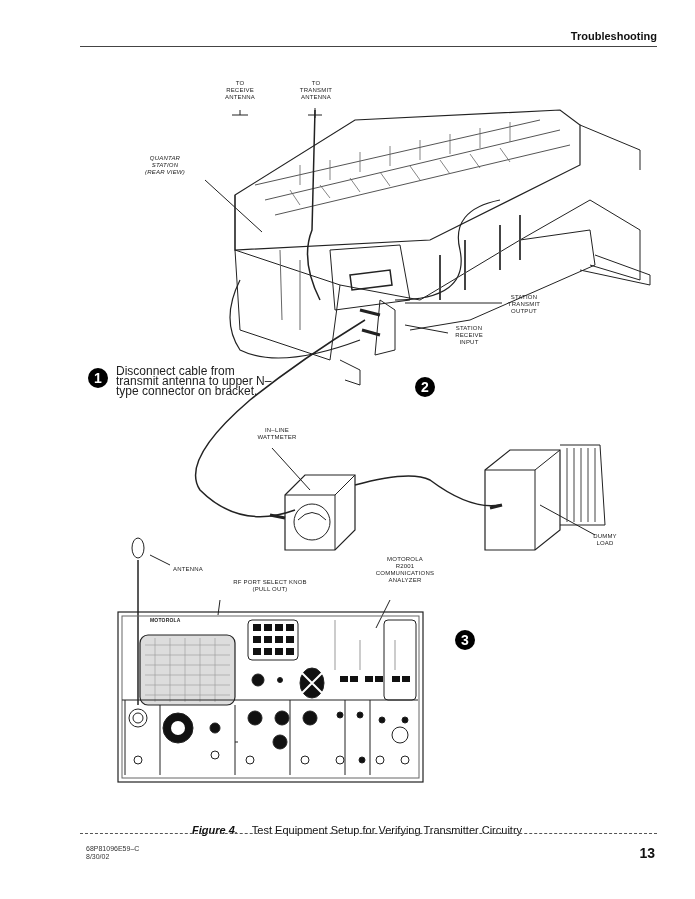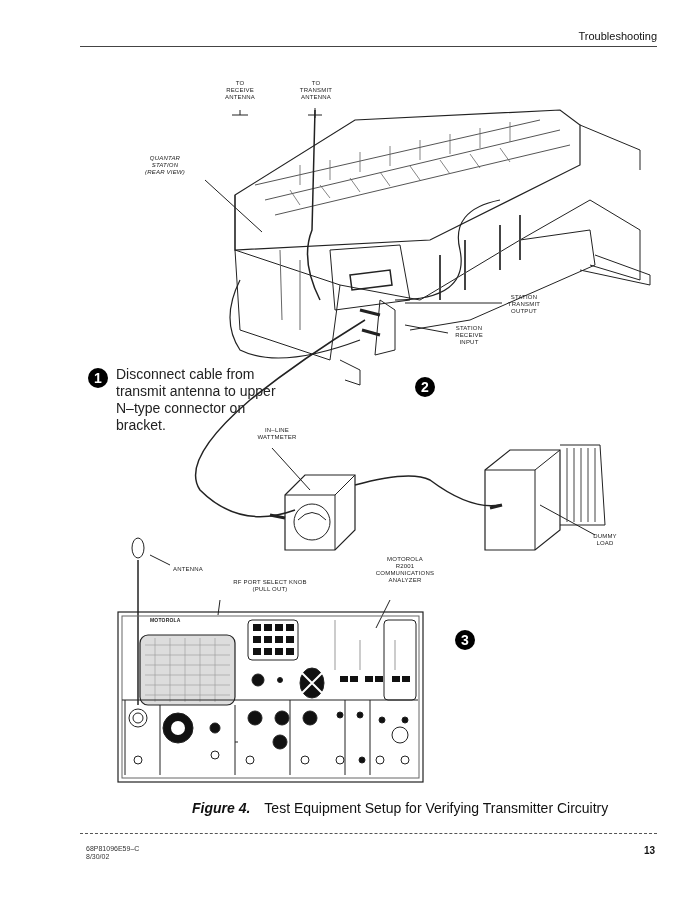--- a/index.html
+++ b/index.html
@@ -1,29 +1,29 @@
 <!DOCTYPE html>
 <html><head>
 <meta charset="utf-8">
 <style>
   html,body{margin:0;padding:0;background:#fff;}
   body{width:695px;height:899px;position:relative;overflow:hidden;font-family:"Liberation Sans",sans-serif;color:#111;}
   .abs{position:absolute;}
-  .hdr-title{right:38px;top:30px;font-size:11px;}
+  .hdr-title{right:38px;top:30px;font-size:11px;font-weight:bold;}
   .hdr-rule{left:80px;right:38px;top:46px;height:0;border-top:1px solid #444;}
   .lbl{font-size:6px;line-height:7px;text-align:center;letter-spacing:0.2px;color:#222;}
   .lbl.it{font-style:italic;}
   .step{display:flex;align-items:flex-start;gap:8px;}
   .badge{width:20px;height:20px;border-radius:50%;background:#000;color:#fff;font-weight:bold;font-size:14px;display:flex;align-items:center;justify-content:center;flex-shrink:0;margin-top:2px;}
-  .step-text{font-size:14px;line-height:17px;color:#222;}
-  .caption{left:192px;top:800px;font-size:14px;}
+  .step-text{font-size:12px;line-height:10px;color:#222;}
+  .caption{left:192px;top:824px;font-size:11px;}
   .caption b{font-style:italic;margin-right:14px;}
   .foot-rule{left:80px;right:38px;top:833px;border-top:1px dashed #555;}
   .foot-code{left:86px;top:845px;font-size:7px;line-height:8px;color:#333;}
-  .page-num{right:40px;top:845px;font-size:10px;font-weight:bold;}
+  .page-num{right:40px;top:845px;font-size:14px;font-weight:bold;}
   svg{position:absolute;left:0;top:0;}
 </style>
 </head>
 <body>
 
 <div class="abs hdr-title">Troubleshooting</div>
 <div class="abs hdr-rule"></div>
 
 <svg width="695" height="899" fill="none" stroke="#222" stroke-width="1">
 

